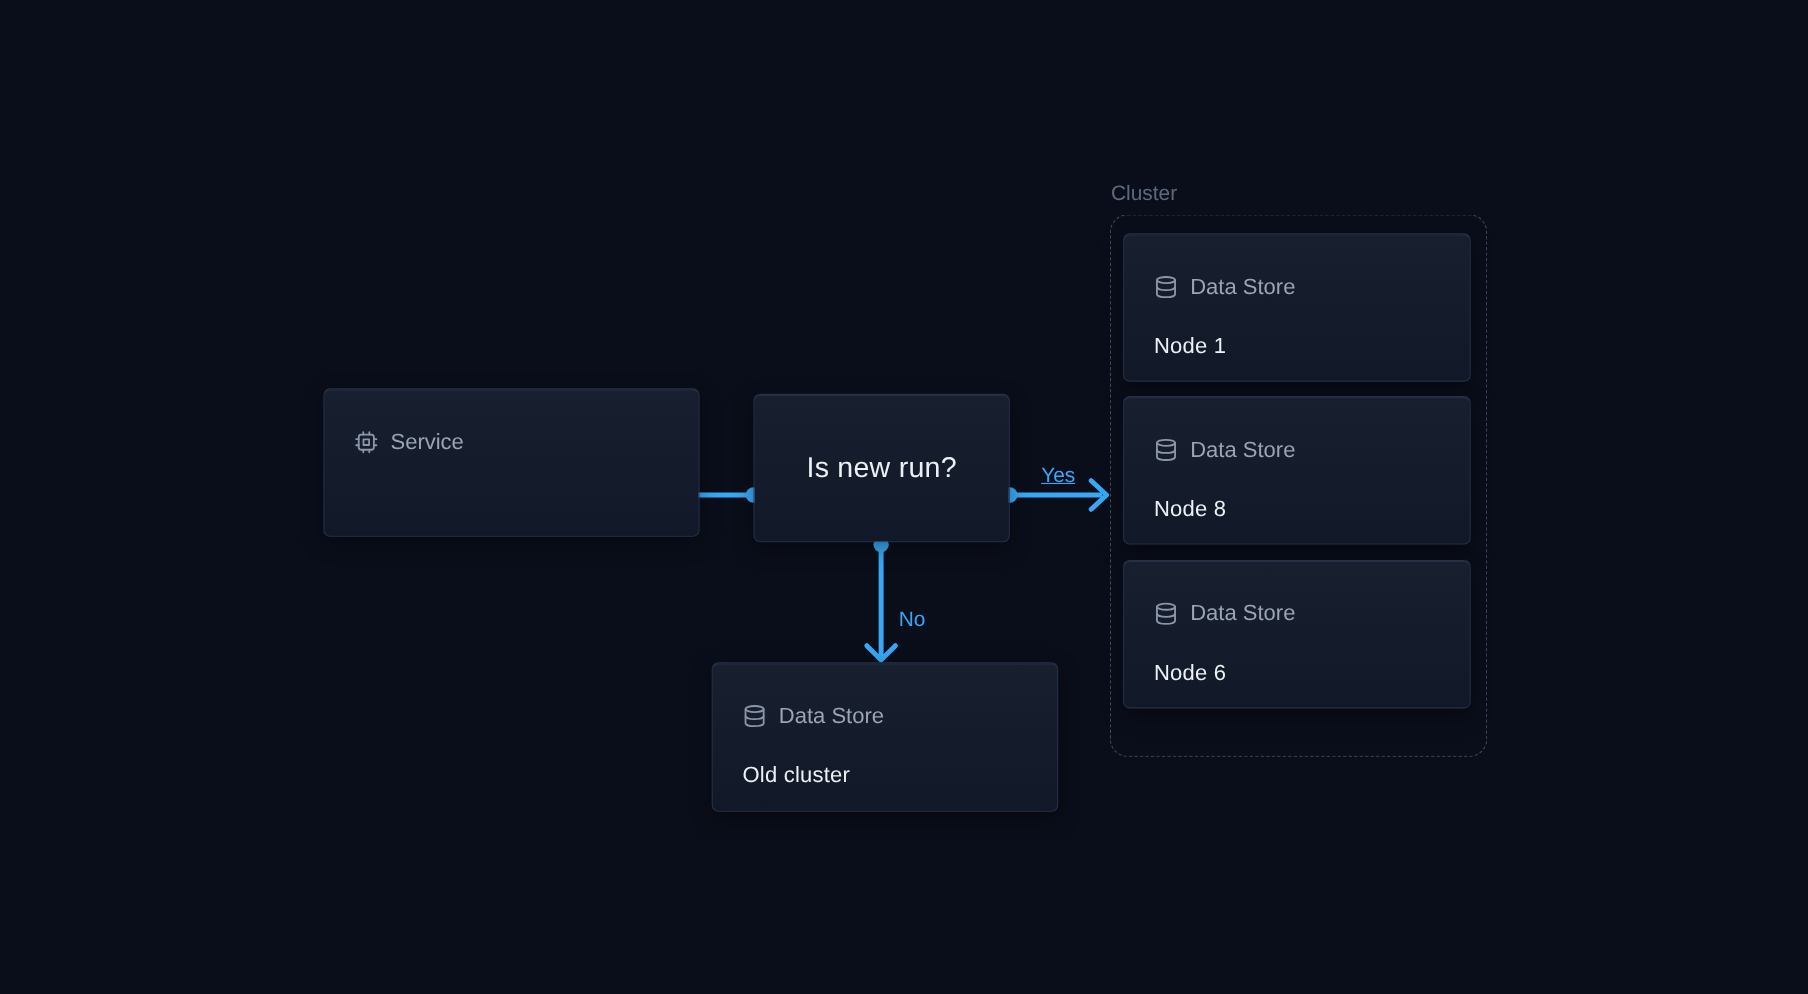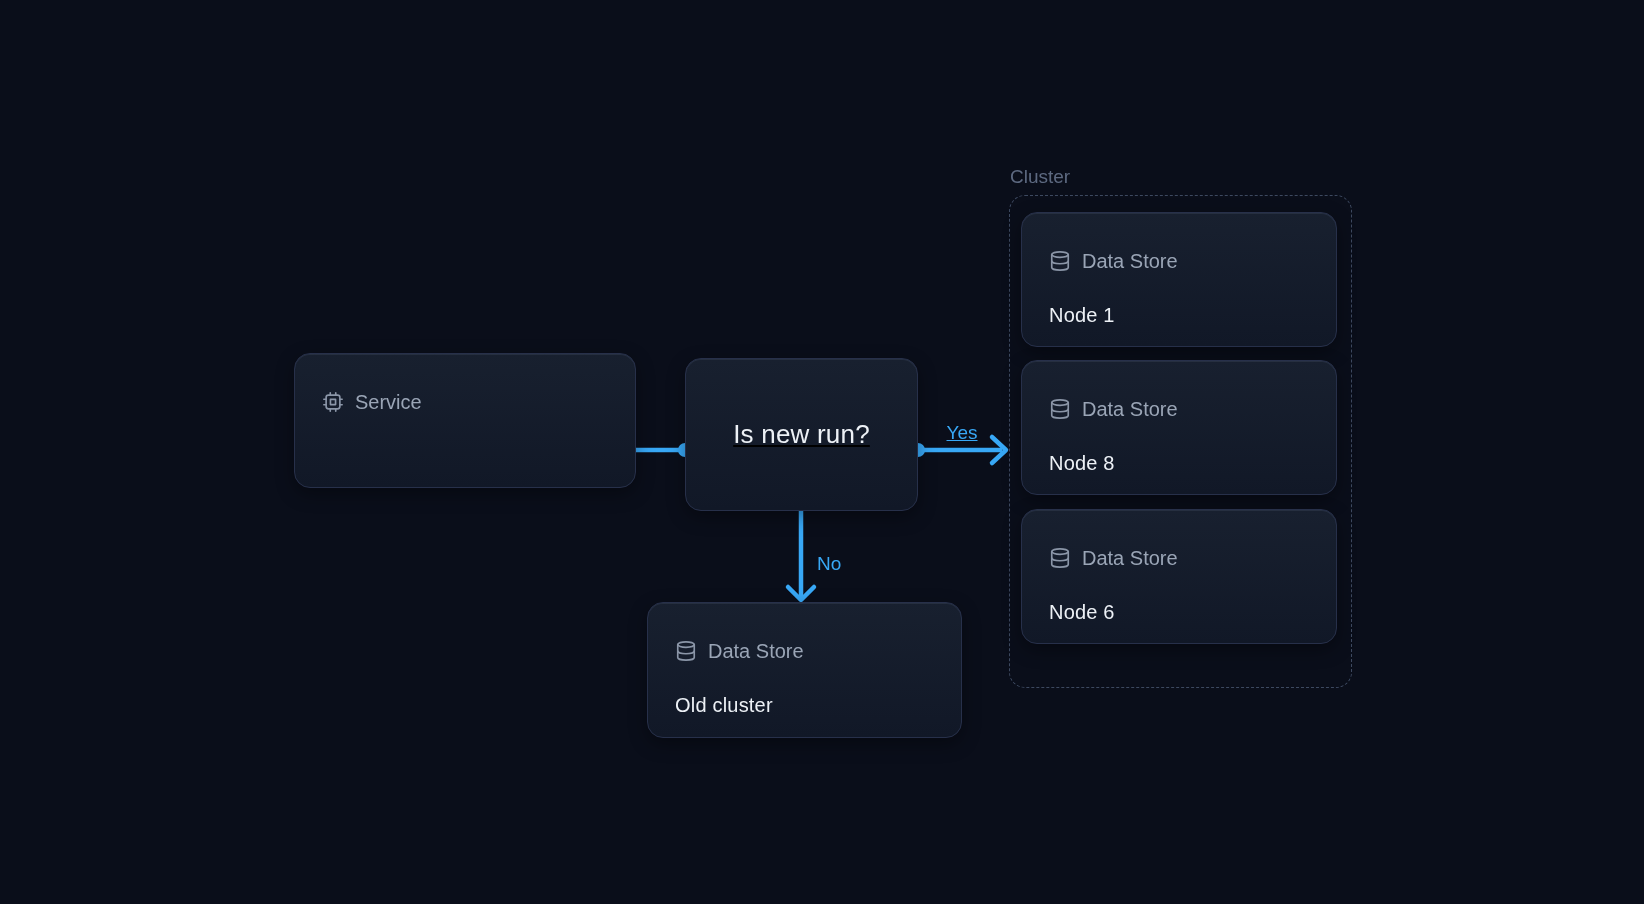--- a/index.html
+++ b/index.html
@@ -31,21 +31,21 @@
   .edge-arrow{stroke:var(--accent);stroke-width:4.5;fill:none;stroke-linecap:round;stroke-linejoin:round;}
   .edge-label{
     position:absolute;
     color:var(--accent);
     font-size:19px;line-height:22px;
   }
   .node{
     position:absolute;
     background:linear-gradient(180deg,var(--node-fill-top) 0%,var(--node-fill-bottom) 100%);
     border:1.5px solid var(--node-border);
-    border-radius:16px;
+    border-radius:6px;
     box-shadow:0 6px 18px rgba(0,0,0,0.35), inset 0 1px 0 rgba(170,190,220,0.10);
     padding:36px 26px 0 27px;
   }
   .node-type-row{
     display:flex;align-items:center;gap:11px;
     height:24px;
     color:var(--label-text);
     font-size:20px;line-height:24px;
   }
   .node-type-row svg{flex:0 0 auto;display:block;}
@@ -108,21 +108,21 @@
     <div class="node-type-row">
       <svg class="icon" width="22" height="22" viewBox="0 0 24 24">
         <rect x="4.5" y="4.5" width="15" height="15" rx="2.5"></rect>
         <rect x="9.2" y="9.2" width="5.6" height="5.6"></rect>
         <path d="M9 2v2.5M15 2v2.5M9 19.5V22M15 19.5V22M2 9h2.5M2 15h2.5M19.5 9H22M19.5 15H22"></path>
       </svg>
       <span>Service</span>
     </div>
   </div>
 
-  <div class="node decision-node" style="left:685px;top:358px;width:233px;height:153px;text-decoration:underline;">
+  <div class="node decision-node" style="left:685px;top:358px;width:233px;height:135px;">
     <span class="decision-text">Is new run?</span>
   </div>
 
   <div class="cluster-label">Cluster</div>
   <div class="cluster"></div>
 
   <div class="node" style="left:1021px;top:212px;width:316px;height:135px;">
     <div class="node-type-row">
       <svg class="icon" width="22" height="22" viewBox="0 0 24 24">
         <ellipse cx="12" cy="5" rx="9" ry="3"></ellipse>

